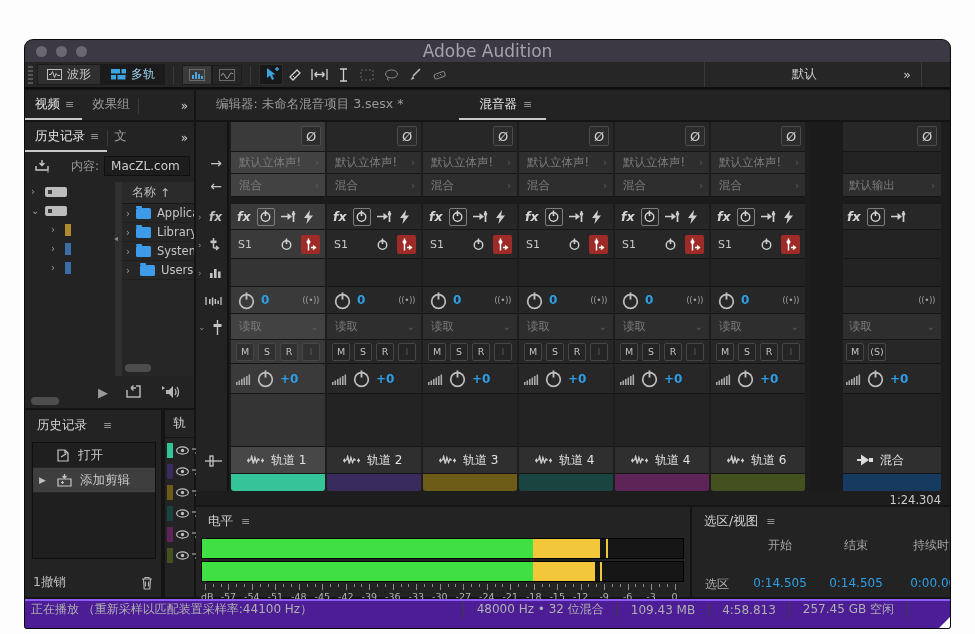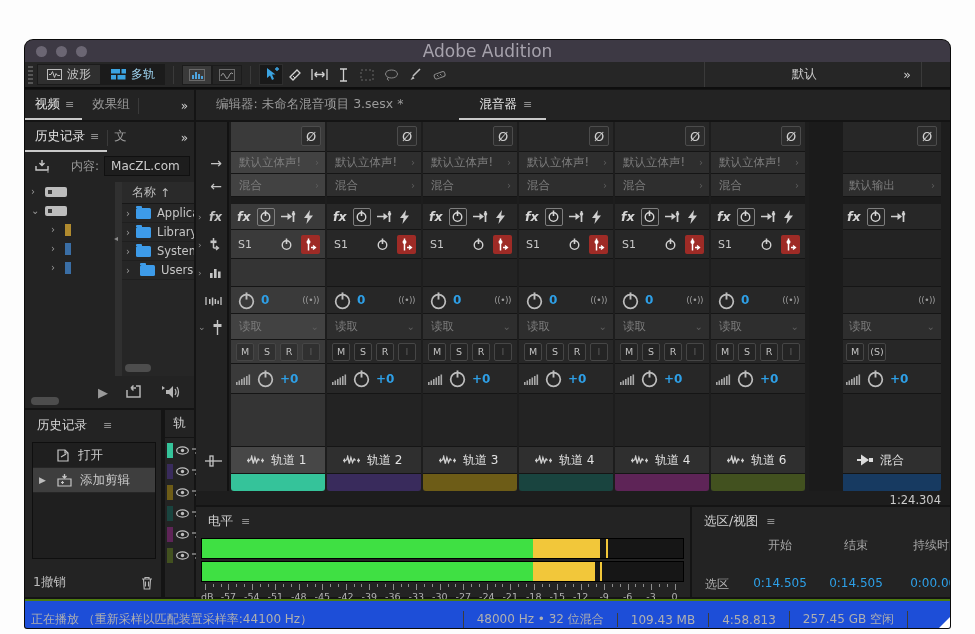--- a/index.html
+++ b/index.html
@@ -175,22 +175,22 @@
   
   .sv-hdr { display:flex; gap:8px; align-items:center; height:28px; padding-left:12px;
     color:#d4d4d4; font-size:12.5px; }
   .sv-table { position:absolute; left:4px; top:30px; right:4px;
     display:grid; grid-template-columns:46px 76px 76px 86px; row-gap:22px; font-size:12px; }
   .sv-th { color:#a5a5a5; text-align:center; }
   .sv-rowlab { color:#b0b0b0; text-align:center; padding-right:4px; }
   .sv-val { color:#2da0e8; text-align:center; }
 
   
-  .statusbar { left:0; top:559px; width:925px; height:29px; background:#1d4ed8;
-    border-top:2px solid #4d7c0f; display:flex; align-items:flex-end; color:#b0b0b0; font-size:12px; }
+  .statusbar { left:0; top:559px; width:925px; height:29px; background:#4c1d95;
+    border-top:2px solid #8b5cf6; display:flex; align-items:flex-start; color:#b0b0b0; font-size:12px; }
   .st-left { padding-left:6px; white-space:nowrap; }
   .st-items { margin-left:auto; display:flex; align-items:center; padding-right:42px; }
   .st-item { padding:0 13px; border-left:1px solid #3c3c3c; white-space:nowrap; }
   .st-item:last-child { border-right:1px solid #3c3c3c; }
   .resize-grip { position:absolute; right:0; bottom:0; width:0; height:0;
     border-right:11px solid #ffffff; border-top:11px solid transparent; }
   svg { display:block; }
 </style>
 </head>
 <body>

